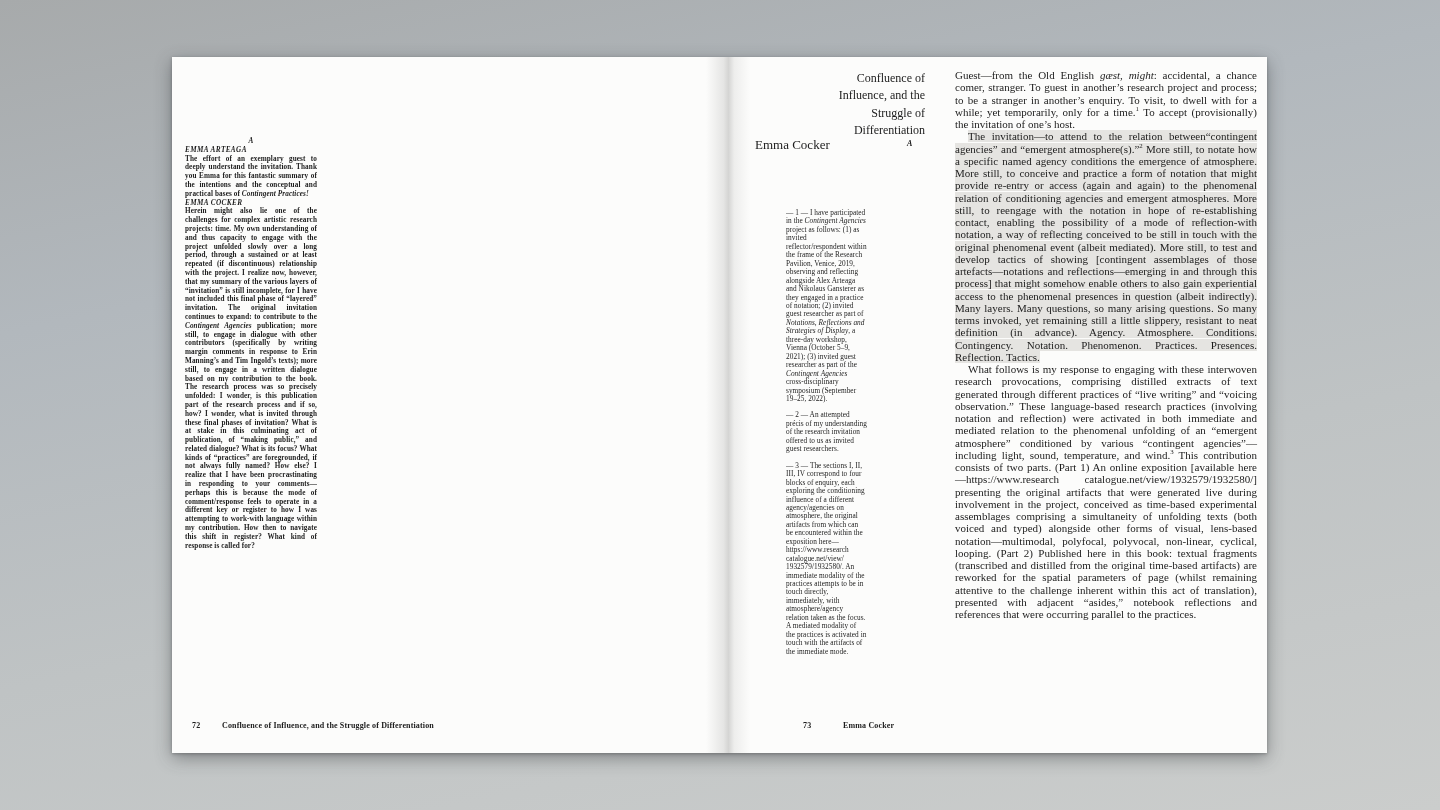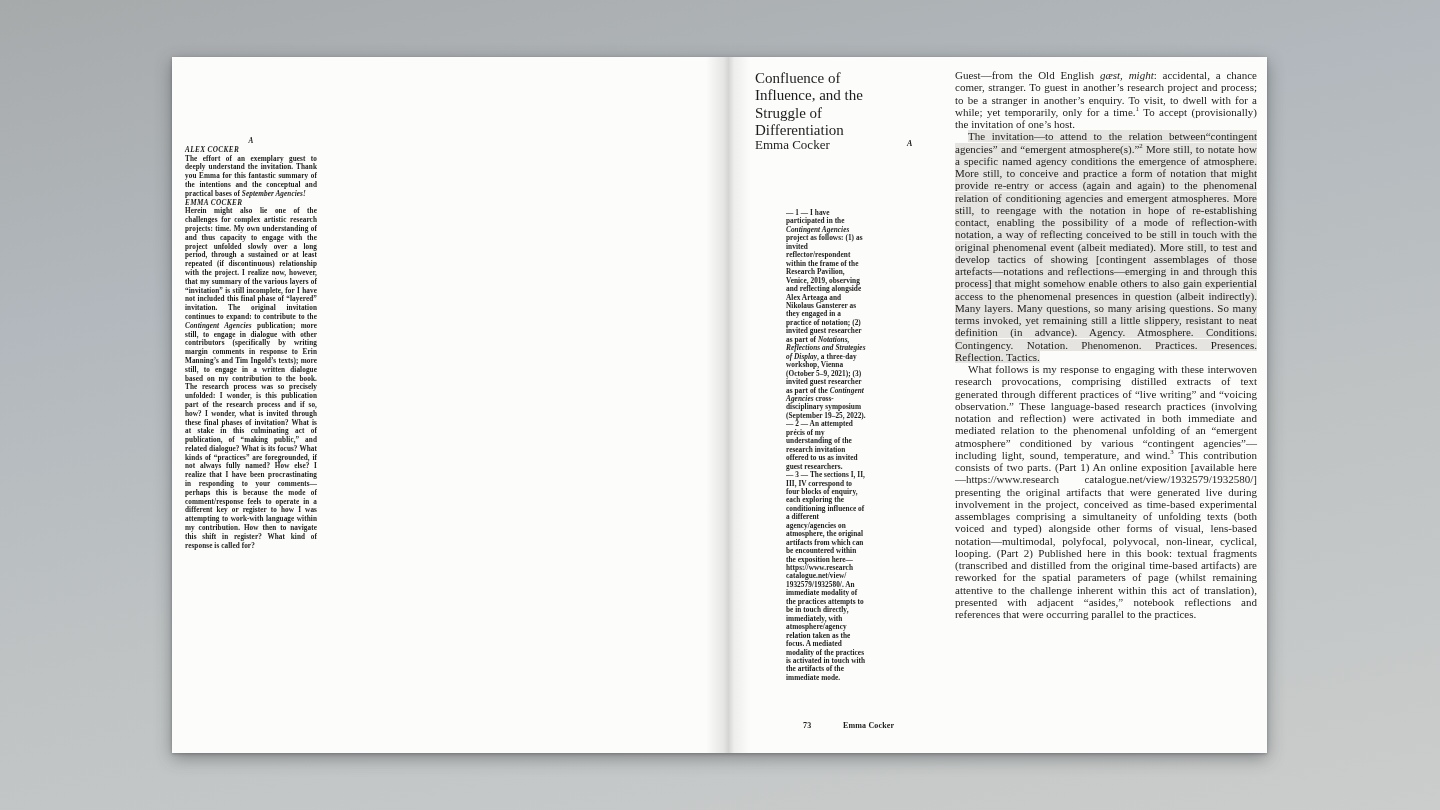--- a/index.html
+++ b/index.html
@@ -40,32 +40,32 @@
   .footer .pagenum { position:absolute; }
   .footer .running { position:absolute; white-space:nowrap; }
   .page.left  .pagenum { left:20px; }
   .page.left  .running { left:50px; }
   .page.right .pagenum { left:81px; }
   .page.right .running { left:121px; }
 
   
   .chapter-title {
     position:absolute; left:33px; top:13px; width:170px;
-    font-size:15px; line-height:17.4px; white-space:pre-line;
+    font-size:12px; line-height:17.4px; white-space:pre-line;text-align:right;
   }
   .author { position:absolute; left:33px; top:80px; font-size:13px; }
   .margin-marker { position:absolute; left:185px; top:82px; font-size:8px; font-style:italic; font-weight:600; }
 
   
   .footnotes {
     position:absolute; left:64px; top:152px; width:81px;
-    font-size:7.3px; line-height:8.45px; font-weight:700;
+    font-size:7.3px; line-height:8.45px; font-weight:400;
     overflow-wrap:break-word; letter-spacing:.05px;
   }
-  .footnote + .footnote { margin-top:0; }
+  .footnote + .footnote { margin-top:8px; }
 
   
   .main {
     position:absolute; left:233px; top:12px; width:302px;
     font-size:11px; line-height:12.25px; text-align:justify;
     hyphens:auto;
   }
   .main p { margin:0; }
   .main p.indent { text-indent:13px; }
   .hl { background:var(--highlight,#e5e4e1); }
@@ -74,26 +74,30 @@
 </style>
 </head>
 <body>
 
 <div class="spread">
 
   <div class="page left">
 
     <div class="note">
       <div class="note-marker">A</div>
-      <div class="note-heading">ALEX COCKER</div>
-      <p>The effort of an exemplary guest to deeply understand the invitation. Thank you Emma for this fantastic summary of the intentions and the conceptual and practical bases of <i>September Agencies!</i></p>
+      <div class="note-heading">EMMA ARTEAGA</div>
+      <p>The effort of an exemplary guest to deeply understand the invitation. Thank you Emma for this fantastic summary of the intentions and the conceptual and practical bases of <i>Contingent Practices!</i></p>
       <div class="note-heading">EMMA COCKER</div>
       <p>Herein might also lie one of the challenges for complex artistic research projects: time. My own understanding of and thus capacity to engage with the project unfolded slowly over a long period, through a sustained or at least repeated (if discontinuous) relationship with the project. I realize now, however, that my summary of the various layers of “invitation” is still incomplete, for I have not included this final phase of “layered” invitation. The original invitation continues to expand: to contribute to the <i>Contingent Agencies</i> publication; more still, to engage in dialogue with other contributors (specifically by writing margin comments in response to Erin Manning’s and Tim Ingold’s texts); more still, to engage in a written dialogue based on my contribution to the book. The research process was so precisely unfolded: I wonder, is this publication part of the research process and if so, how? I wonder, what is invited through these final phases of invitation? What is at stake in this culminating act of publication, of “making public,” and related dialogue? What is its focus? What kinds of “practices” are foregrounded, if not always fully named? How else? I realize that I have been procrastinating in responding to your comments—perhaps this is because the mode of comment/response feels to operate in a different key or register to how I was attempting to work-with language within my contribution. How then to navigate this shift in register? What kind of response is called for?</p>
     </div>
 
+    <div class="footer">
+      <span class="pagenum">72</span>
+      <span class="running">Confluence of Influence, and the Struggle of Differentiation</span>
+    </div>
   </div>
 
   <div class="page right">
 
     <div class="chapter-title">Confluence of
 Influence, and the
 Struggle of
 Differentiation</div>
     <div class="author">Emma Cocker</div>
     <div class="margin-marker">A</div>

